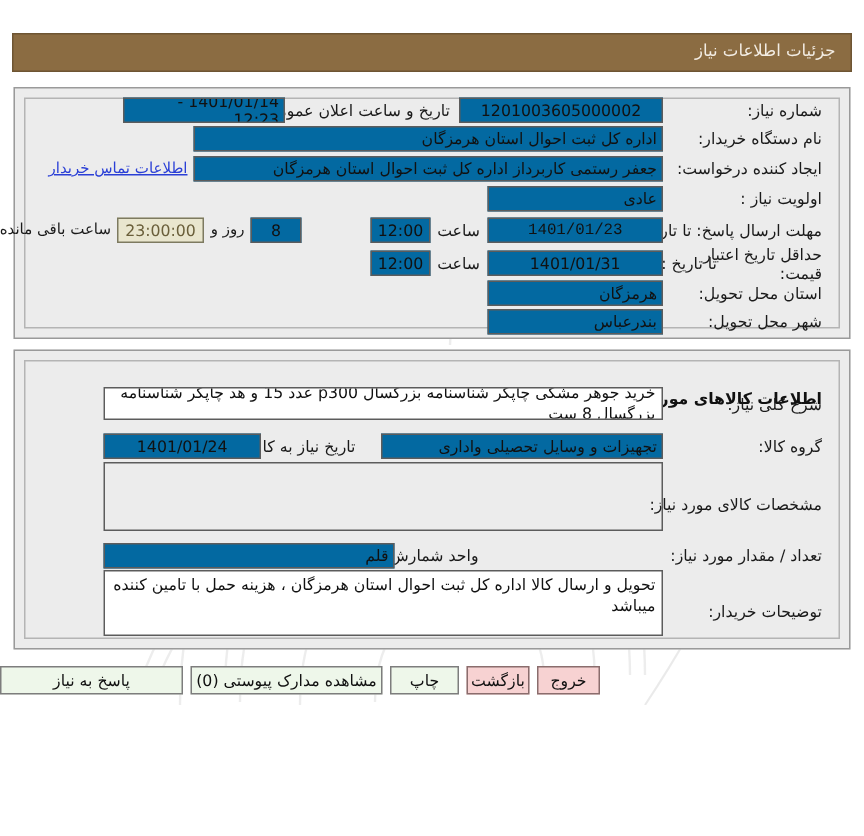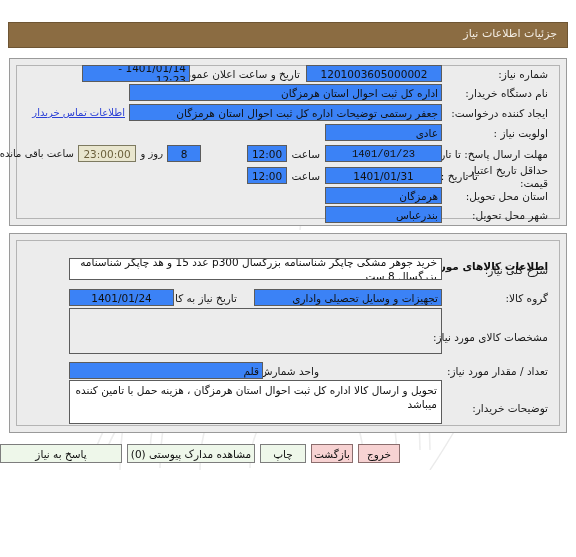--- a/index.html
+++ b/index.html
@@ -137,21 +137,21 @@
     right: 18px;
     font-size: 10.5px;
     color: #1a1a1a;
     text-align: right;
     line-height: 1.25;
     width: 110px;
   }
   .fld {
     box-sizing: border-box;
     border: 1px solid #5c5c5c;
-    background: #3b82f6;
+    background: #0369a1;
     height: 17px;
     font-size: 10.5px;
     color: #111;
     padding: 0 3px;
     display: flex;
     align-items: center;
     justify-content: flex-start;
     overflow: hidden;
   }
   .fld.center { justify-content: center; }
@@ -261,21 +261,21 @@
 
     <div class="lbl-right" style="top:9px;">شماره نیاز:</div>
     <div class="fld center" style="position:absolute; right:124px; top:6px; width:136px;">1201003605000002</div>
     <div class="lbl" style="position:absolute; right:266px; top:9px;">تاریخ و ساعت اعلان عمومی:</div>
     <div class="fld center" style="position:absolute; right:376px; top:6px; width:108px;">1401/01/14 - 12:23</div>
 
     <div class="lbl-right" style="top:28px;">نام دستگاه خریدار:</div>
     <div class="fld" style="position:absolute; right:124px; top:25px; width:313px;">اداره کل ثبت احوال استان هرمزگان</div>
 
     <div class="lbl-right" style="top:48px;">ایجاد کننده درخواست:</div>
-    <div class="fld" style="position:absolute; right:124px; top:45px; width:313px;">جعفر رستمی توضیحات اداره کل ثبت احوال استان هرمزگان</div>
+    <div class="fld" style="position:absolute; right:124px; top:45px; width:313px;">جعفر رستمی کاربرداز اداره کل ثبت احوال استان هرمزگان</div>
     <a class="link-blue" href="#" style="position:absolute; right:441px; top:48px;">اطلاعات تماس خریدار</a>
 
     <div class="lbl-right" style="top:68px;">اولویت نیاز :</div>
     <div class="fld" style="position:absolute; right:124px; top:65px; width:117px;">عادی</div>
 
     <div class="lbl-right" style="top:89px;">مهلت ارسال پاسخ: تا تاریخ :</div>
     <div class="fld center" style="position:absolute; right:124px; top:86px; width:117px;font-family:Liberation Mono, monospace;">1401/01/23</div>
     <div class="lbl" style="position:absolute; right:246px; top:89px;">ساعت</div>
     <div class="fld center" style="position:absolute; right:279px; top:86px; width:40px;">12:00</div>
     <div class="fld center" style="position:absolute; right:365px; top:86px; width:34px;">8</div>

